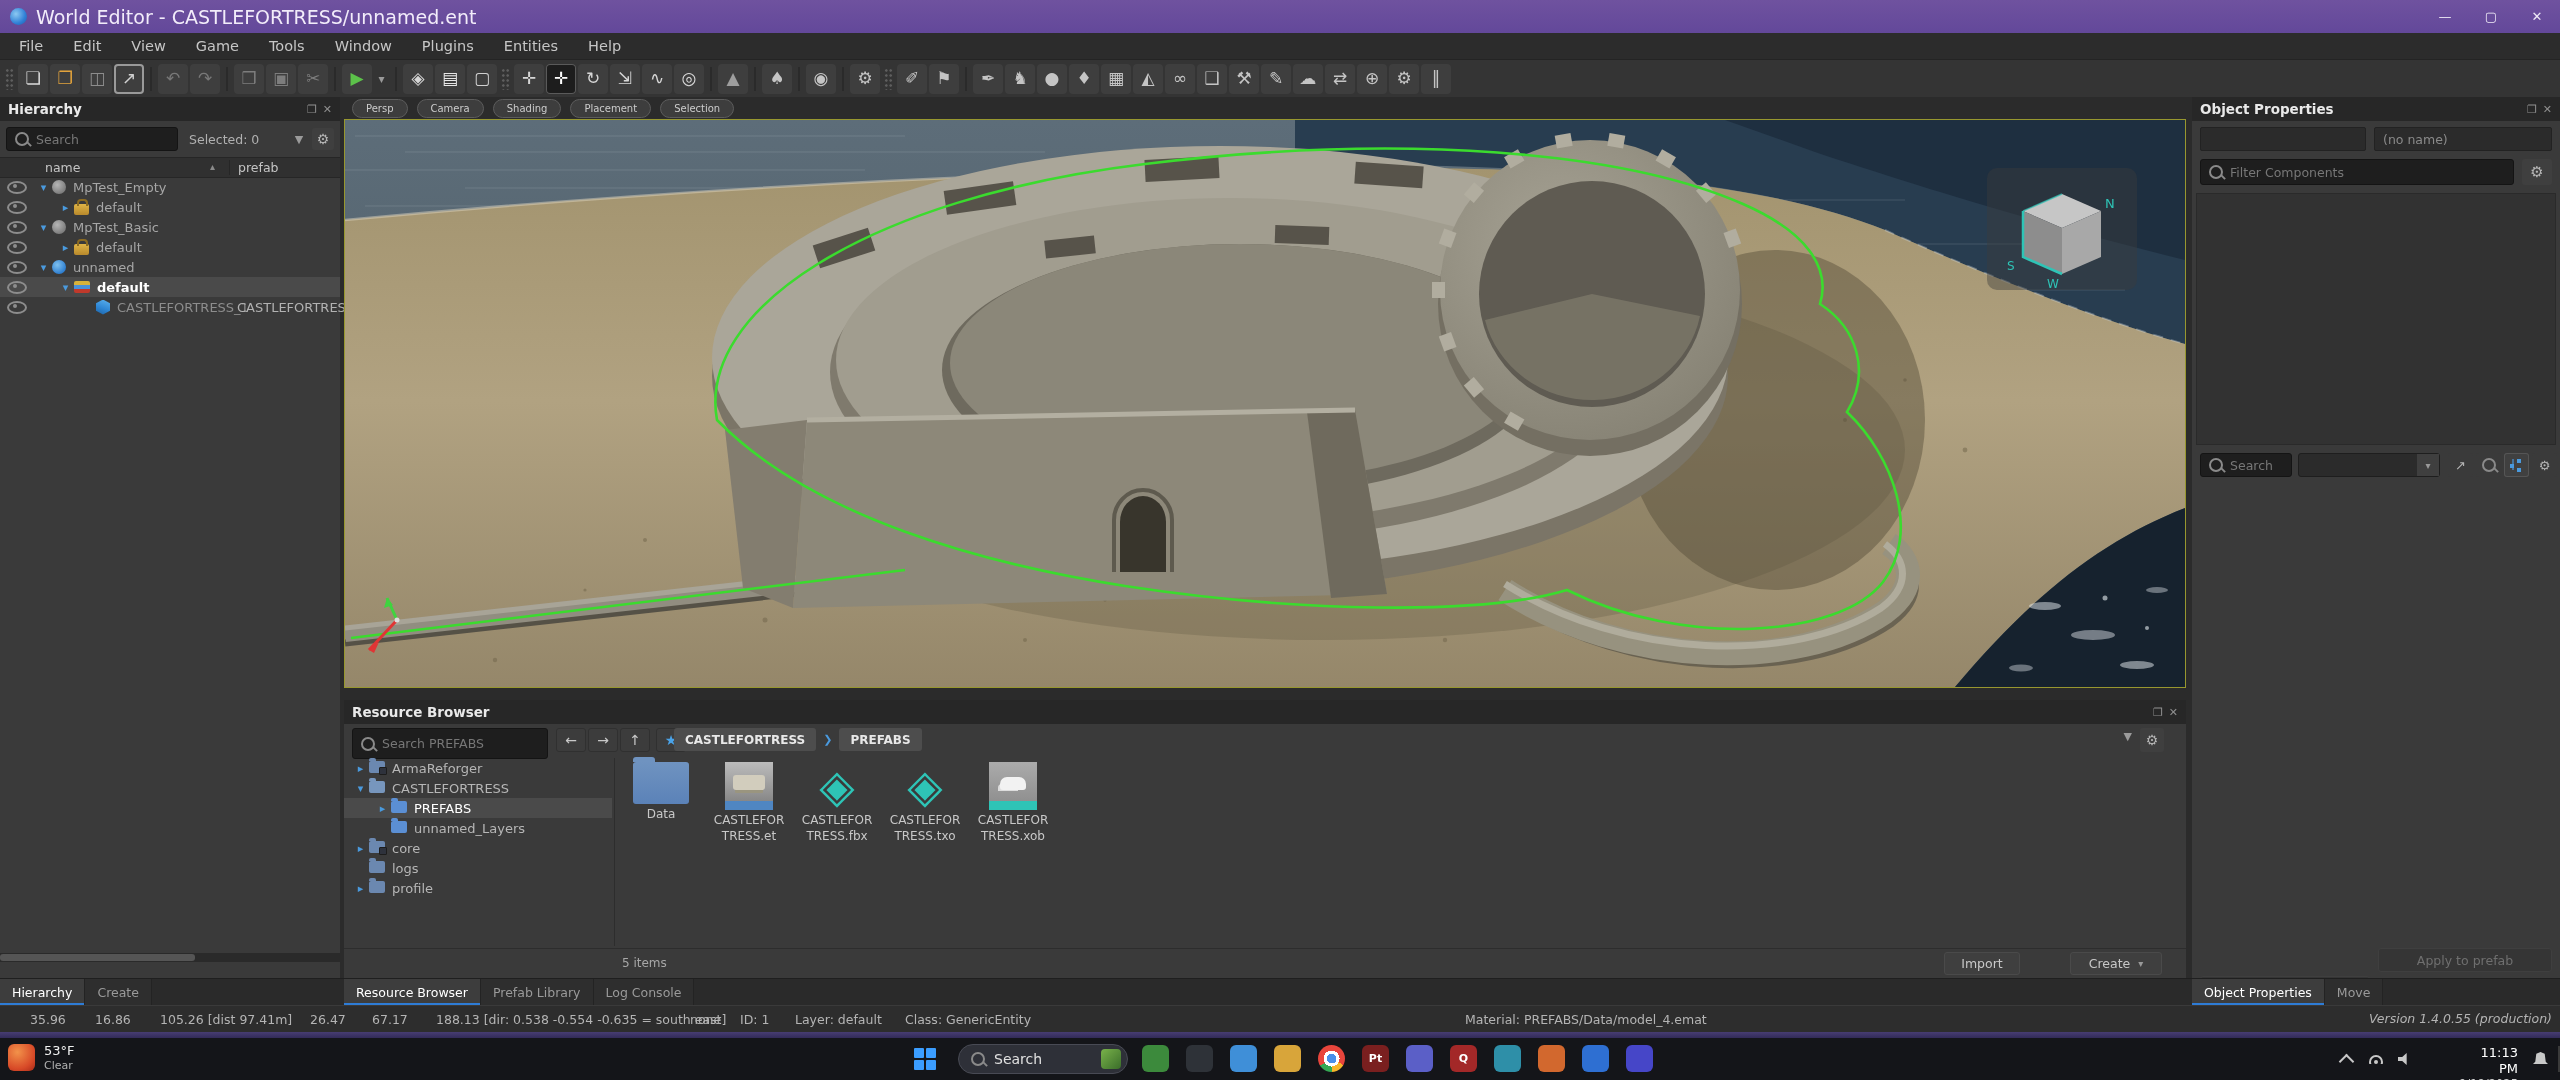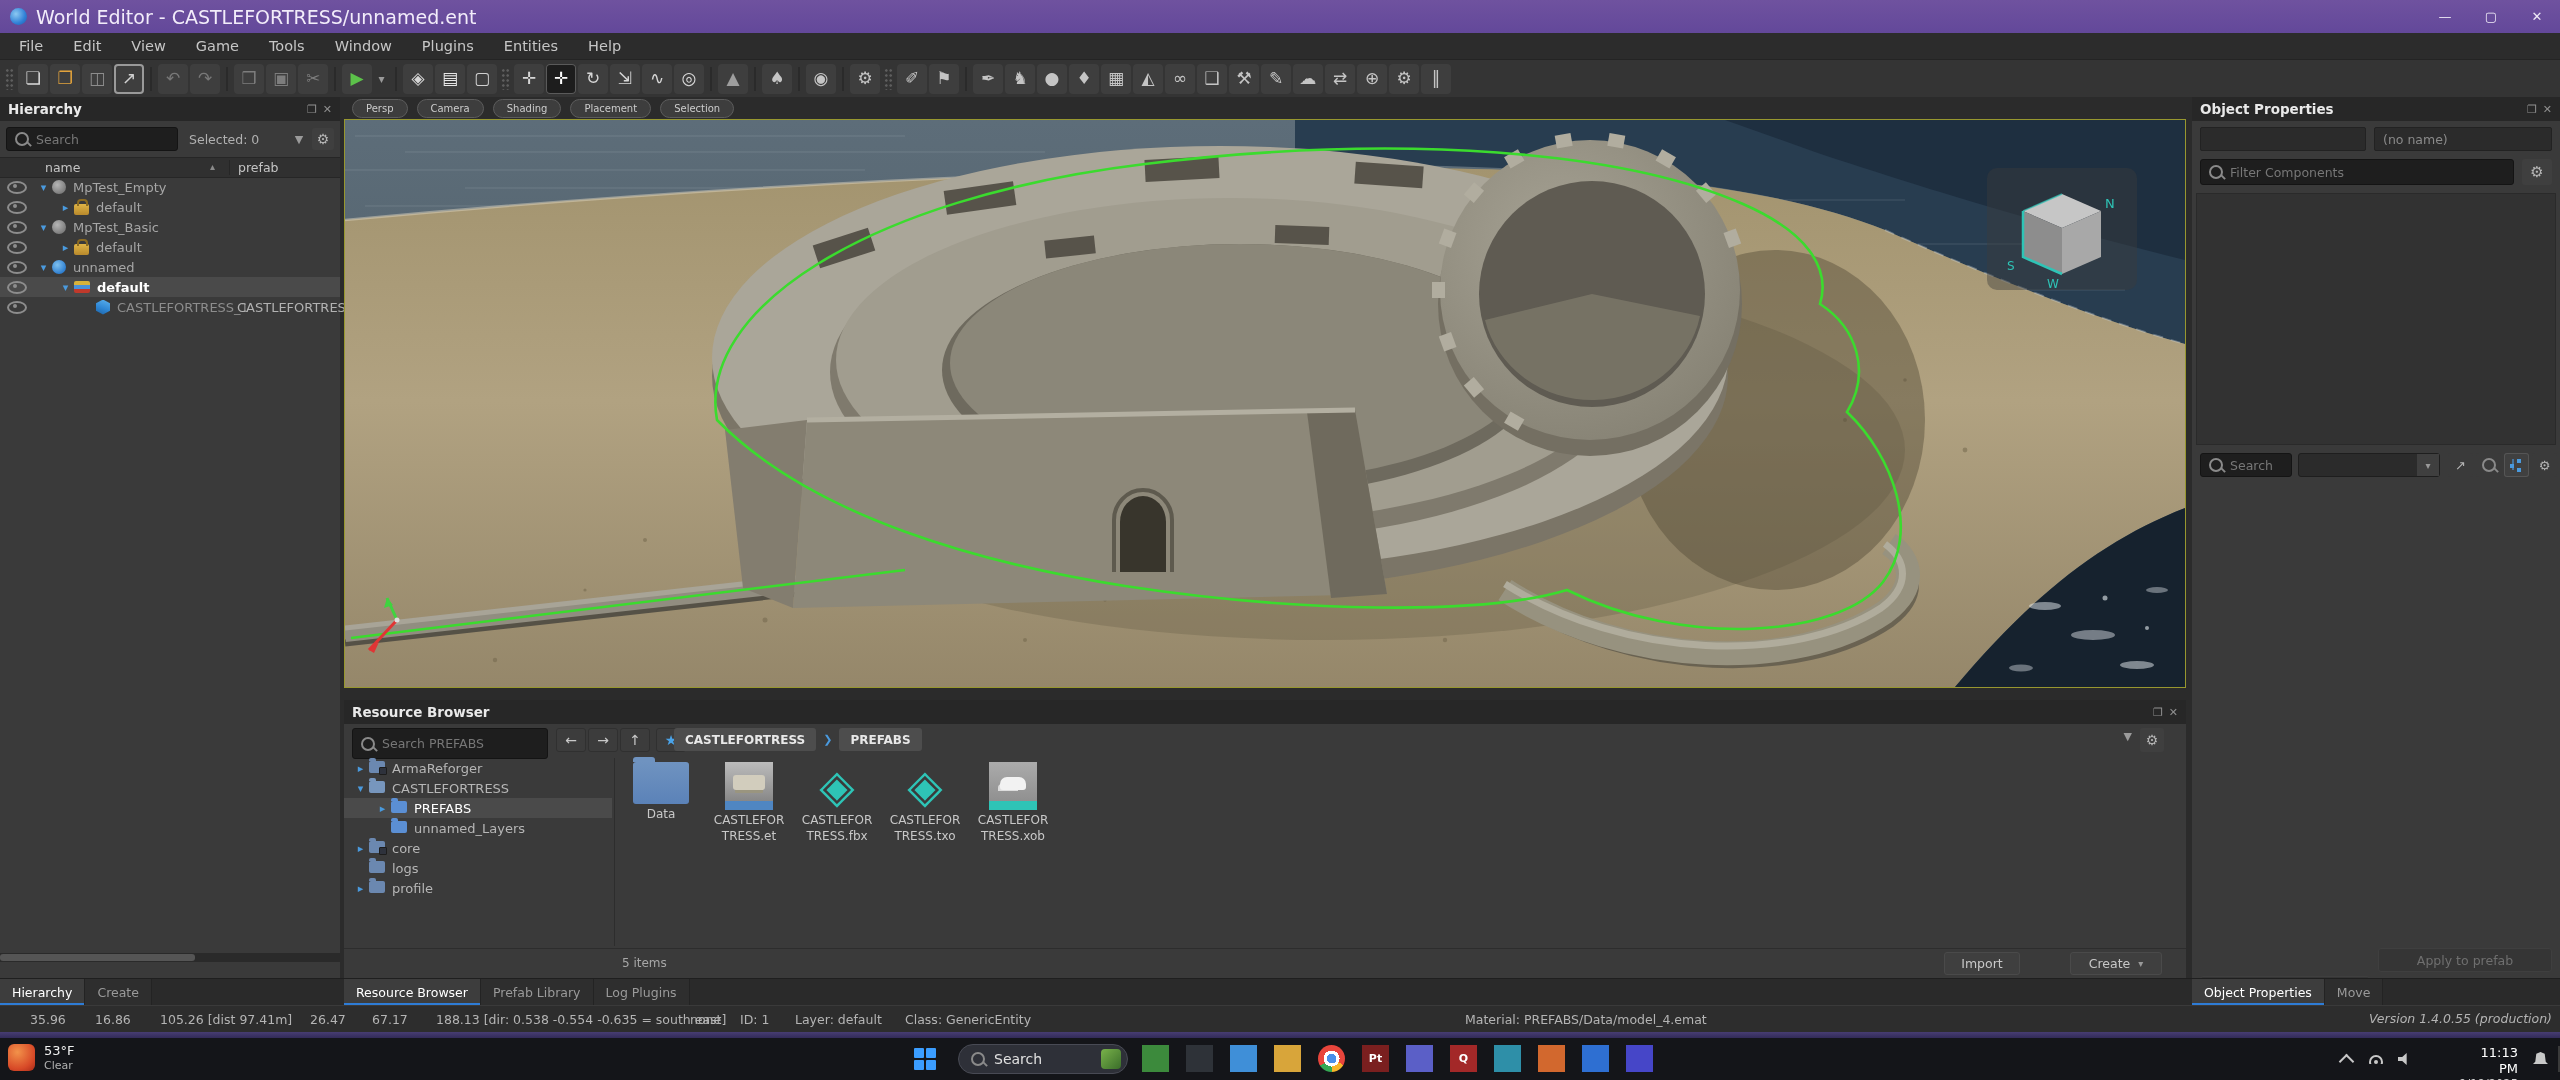--- a/index.html
+++ b/index.html
@@ -176,21 +176,21 @@
   .w-ico{width:27px;height:27px;border-radius:6px;background:radial-gradient(circle at 35% 30%,#f2924a,#d84a28 65%,#a82a18);}
   .w-temp{font-size:13px;color:#f0f0f0;line-height:1.25;}
   .w-desc{font-size:11px;color:#b0b0b0;line-height:1.2;}
   .start{position:absolute;left:914px;top:10px;width:22px;height:22px;display:grid;grid-template-columns:10px 10px;grid-template-rows:10px 10px;gap:2px;}
   .start span{background:#3b9dff;border-radius:1px;}
   .tb-search{position:absolute;left:958px;top:6px;width:170px;height:30px;border-radius:15px;background:#2e3038;
     border:1px solid #484a54;display:flex;align-items:center;padding:0 6px 0 12px;gap:9px;box-sizing:border-box;}
   .tb-search .lbl{font-size:14px;color:#e0e0e0;flex:1;}
   .tb-search .simg{width:20px;height:20px;border-radius:4px;background:linear-gradient(135deg,#79b24a,#3a6d2a);}
   .apps{position:absolute;left:1142px;top:7px;display:flex;gap:17px;}
-  .app{width:27px;height:27px;border-radius:0;background:#444;display:flex;align-items:center;justify-content:center;}
+  .app{width:27px;height:27px;border-radius:6px;background:#444;display:flex;align-items:center;justify-content:center;}
   .app-letter{font-size:11px;font-weight:bold;color:#fff;}
   .app.chrome{border-radius:50%;background:
      radial-gradient(circle at 50% 50%, #4a8fe8 0 5px, #fff 5px 8px, rgba(0,0,0,0) 8px),
      conic-gradient(#e8453c 0 33%, #f7b529 0 50%, #34a853 0 66%, #e8453c 0);}
   .tray{position:absolute;right:0;top:0;height:42px;}
   .t-chev{position:absolute;right:208px;top:18px;width:9px;height:9px;border-left:2px solid #c8c8c8;border-top:2px solid #c8c8c8;transform:rotate(45deg);}
   .t-wifi{position:absolute;right:176px;top:14px;width:16px;height:12px;overflow:hidden;}
   .t-wifi::before{content:'';position:absolute;left:1px;top:3px;width:14px;height:14px;border:2px solid #c8c8c8;border-radius:50%;box-sizing:border-box;}
   .t-wifi::after{content:'';position:absolute;left:6px;top:8px;width:4px;height:4px;background:#c8c8c8;border-radius:50%;}
   .t-vol{position:absolute;right:148px;top:14px;width:14px;height:14px;background:#c8c8c8;
@@ -749,21 +749,21 @@
       </div>
     <div class="tabgroup tg-center">
 
     <div class="tab active">
           <span>Resource Browser</span>
         </div>
         <div class="tab">
           <span>Prefab Library</span>
         </div>
         <div class="tab">
-          <span>Log Plugins</span>
+          <span>Log Console</span>
         </div>
       </div>
     <div class="tabgroup tg-right">
 
     <div class="tab active">
           <span>Object Properties</span>
         </div>
         <div class="tab">
           <span>Move</span>
         </div>

